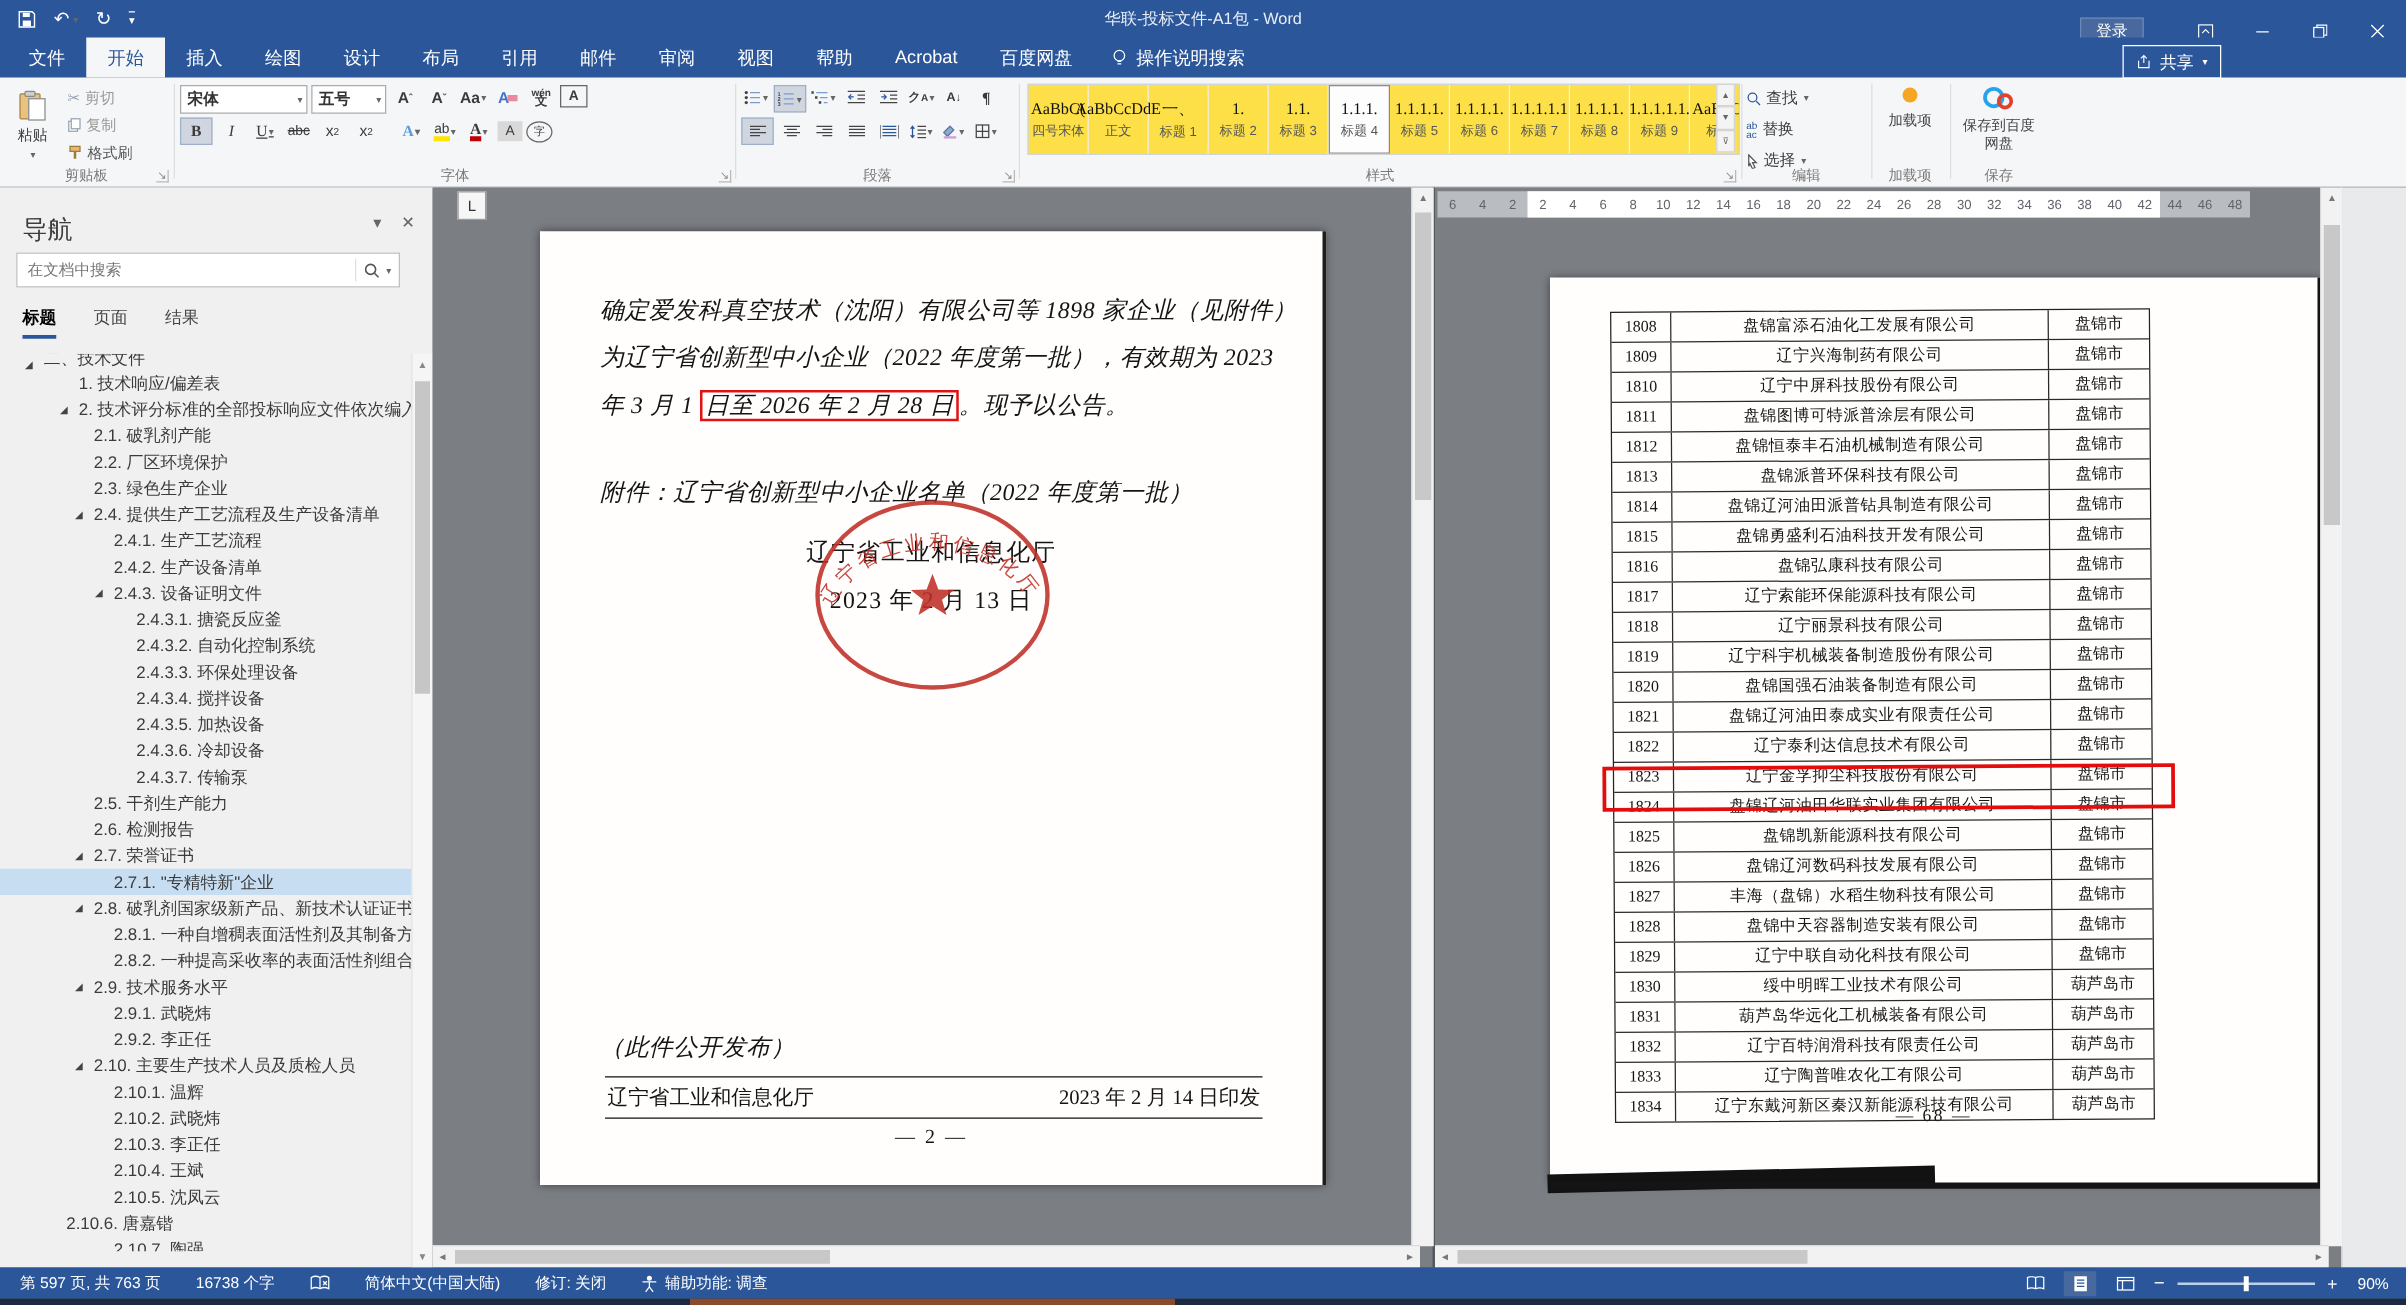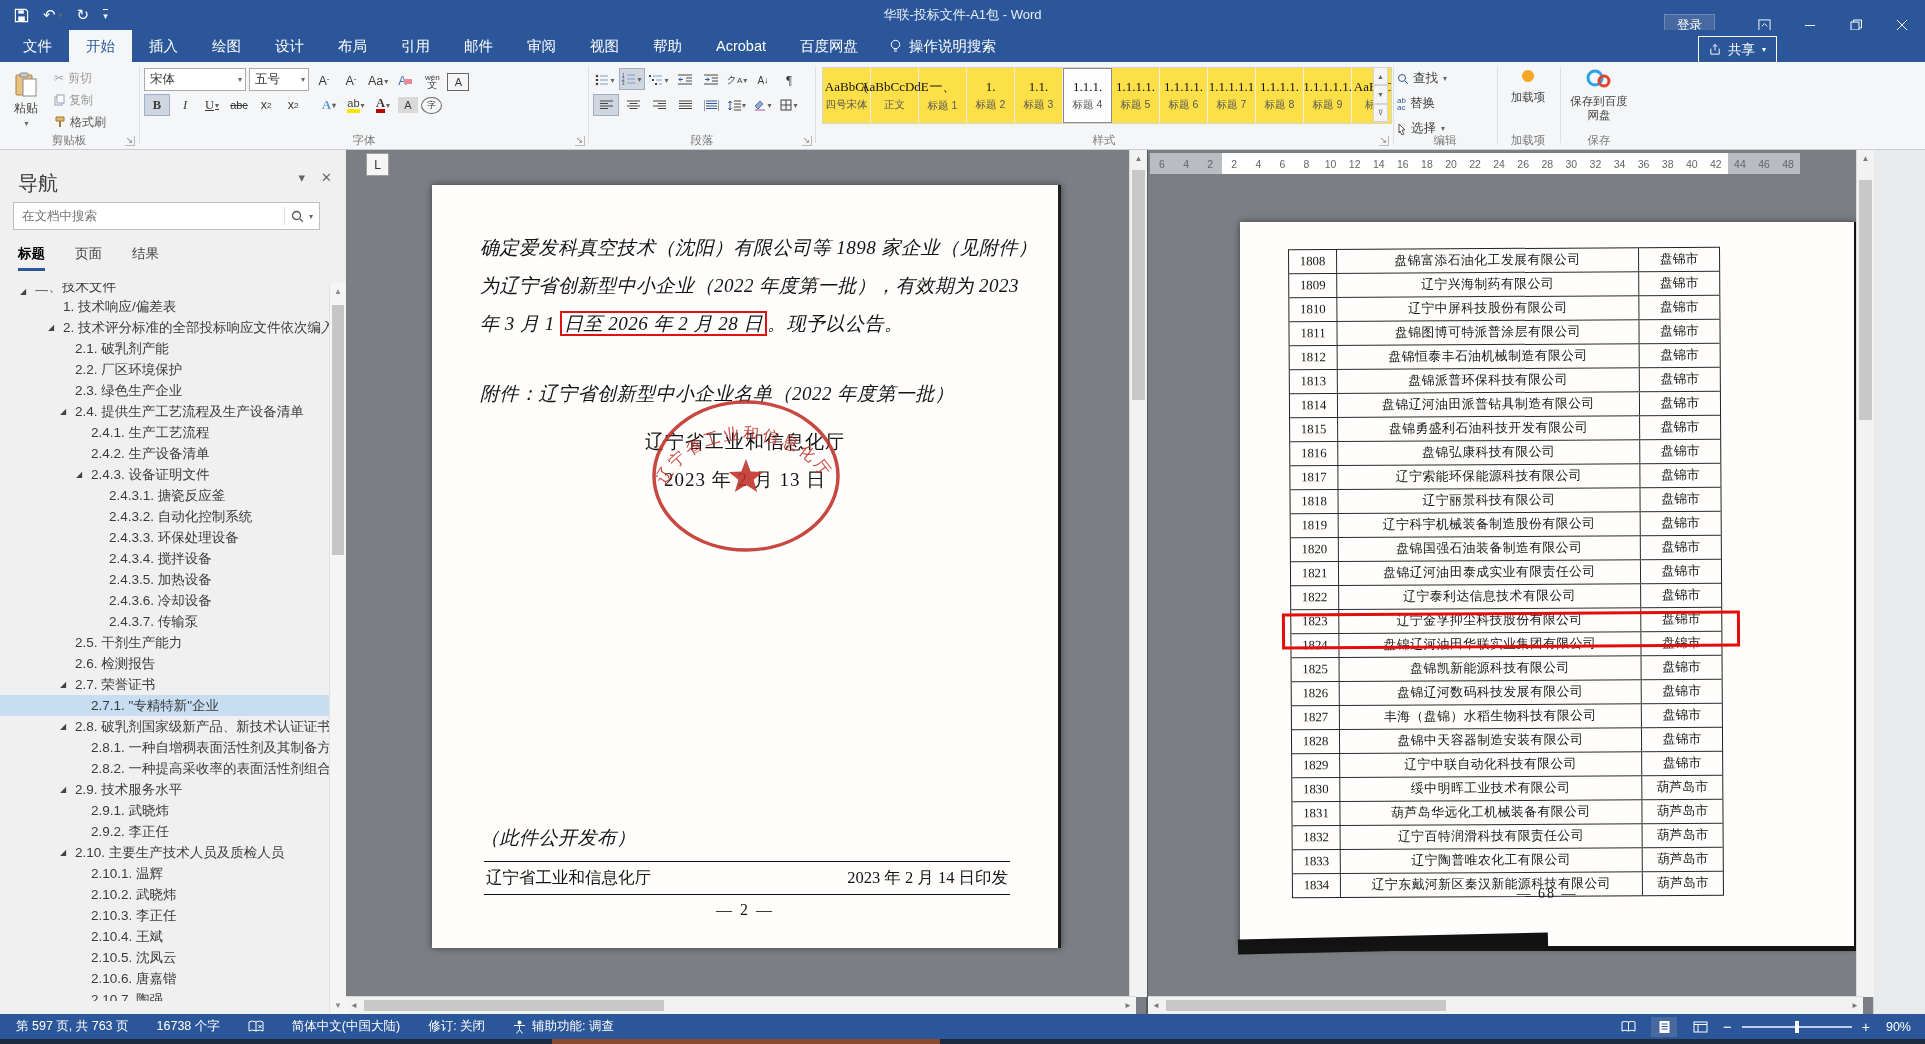--- a/index.html
+++ b/index.html
@@ -27,21 +27,21 @@
   .rgroup{position:absolute;top:0;height:87px;}
   .glabel{position:absolute;bottom:1px;left:0;right:0;text-align:center;font-size:11.5px;color:#7a7a7a;}
   .launcher{position:absolute;right:1px;bottom:3px;font-size:9px;color:#888;border:1px solid #b9b9b9;border-top:none;border-left:none;width:9px;height:9px;line-height:8px;text-align:center;}
   .bigbtn{display:flex;flex-direction:column;align-items:center;width:44px;padding-top:6px;gap:2px;color:#444;}
   .smallrow{display:flex;align-items:center;gap:4px;height:20px;font-size:12px;color:#9a9a9a;}
   .smallrow.en{color:#555;}
   .combo{border:1px solid #ababab;background:#fff;display:flex;align-items:center;justify-content:space-between;font-size:12.5px;color:#333;padding:0 3px 0 5px;height:21px;}
   .fbtn{min-width:20px;height:20px;display:flex;align-items:center;justify-content:center;font-size:12.5px;color:#3b3b3b;padding:0 2px;}
   .fbtn.pressed{background:#cfd6e0;border:1px solid #9fb0c6;}
   .caret{font-size:8px;color:#666;margin-left:1px;}
-  .row1{position:absolute;top:6px;left:0;right:15px;display:flex;align-items:flex-end;gap:3px;}
+  .row1{position:absolute;top:6px;left:0;right:15px;display:flex;align-items:flex-start;gap:3px;font-weight:bold;}
   .row2{position:absolute;top:32px;left:0;right:0;display:flex;align-items:center;gap:3px;}
   
   #style-gallery{position:absolute;left:4px;top:5px;width:568px;height:55px;background:#fde047;border:1px solid #d4d4d4;display:flex;overflow:hidden;}
   .style-item{width:47px;flex:0 0 auto;border-right:1px solid #eee;display:flex;flex-direction:column;align-items:center;justify-content:center;gap:3px;}
   .style-item .prev{font-family:"Liberation Serif","DejaVu Serif",serif;font-size:13px;color:#111;white-space:nowrap;}
   .style-item .lbl{font-size:10.5px;color:#555;white-space:nowrap;}
   .style-item.sel{border:1.5px solid #8c8c8c;background:#fdfdfd;}
   .gal-scroll{position:absolute;right:2px;top:5px;width:15px;height:55px;display:flex;flex-direction:column;}
   .gal-scroll div{flex:1;border:1px solid #d4d4d4;background:#f4f4f4;font-size:7px;color:#666;display:flex;align-items:center;justify-content:center;}
   .editrow{display:flex;align-items:center;gap:4px;height:21px;font-size:12.5px;color:#3c3c3c;}
@@ -652,21 +652,21 @@
           <span>2.10.3. 李正任</span>
         </div>
         <div class="nav-item" style="padding-left: 76px;">
           <span class="tri"></span>
           <span>2.10.4. 王斌</span>
         </div>
         <div class="nav-item" style="padding-left: 76px;">
           <span class="tri"></span>
           <span>2.10.5. 沈凤云</span>
         </div>
-        <div class="nav-item" style="padding-left: 76px;">
+        <div class="nav-item" style="padding-left: 38px;">
           <span class="tri"></span>
           <span>2.10.6. 唐嘉锴</span>
         </div>
         <div class="nav-item" style="padding-left: 76px;">
           <span class="tri"></span>
           <span>2.10.7. 陶强</span>
         </div>
       </div>
     <div id="nav-scroll">
       <span class="arr" style="top:4px">▲</span>

